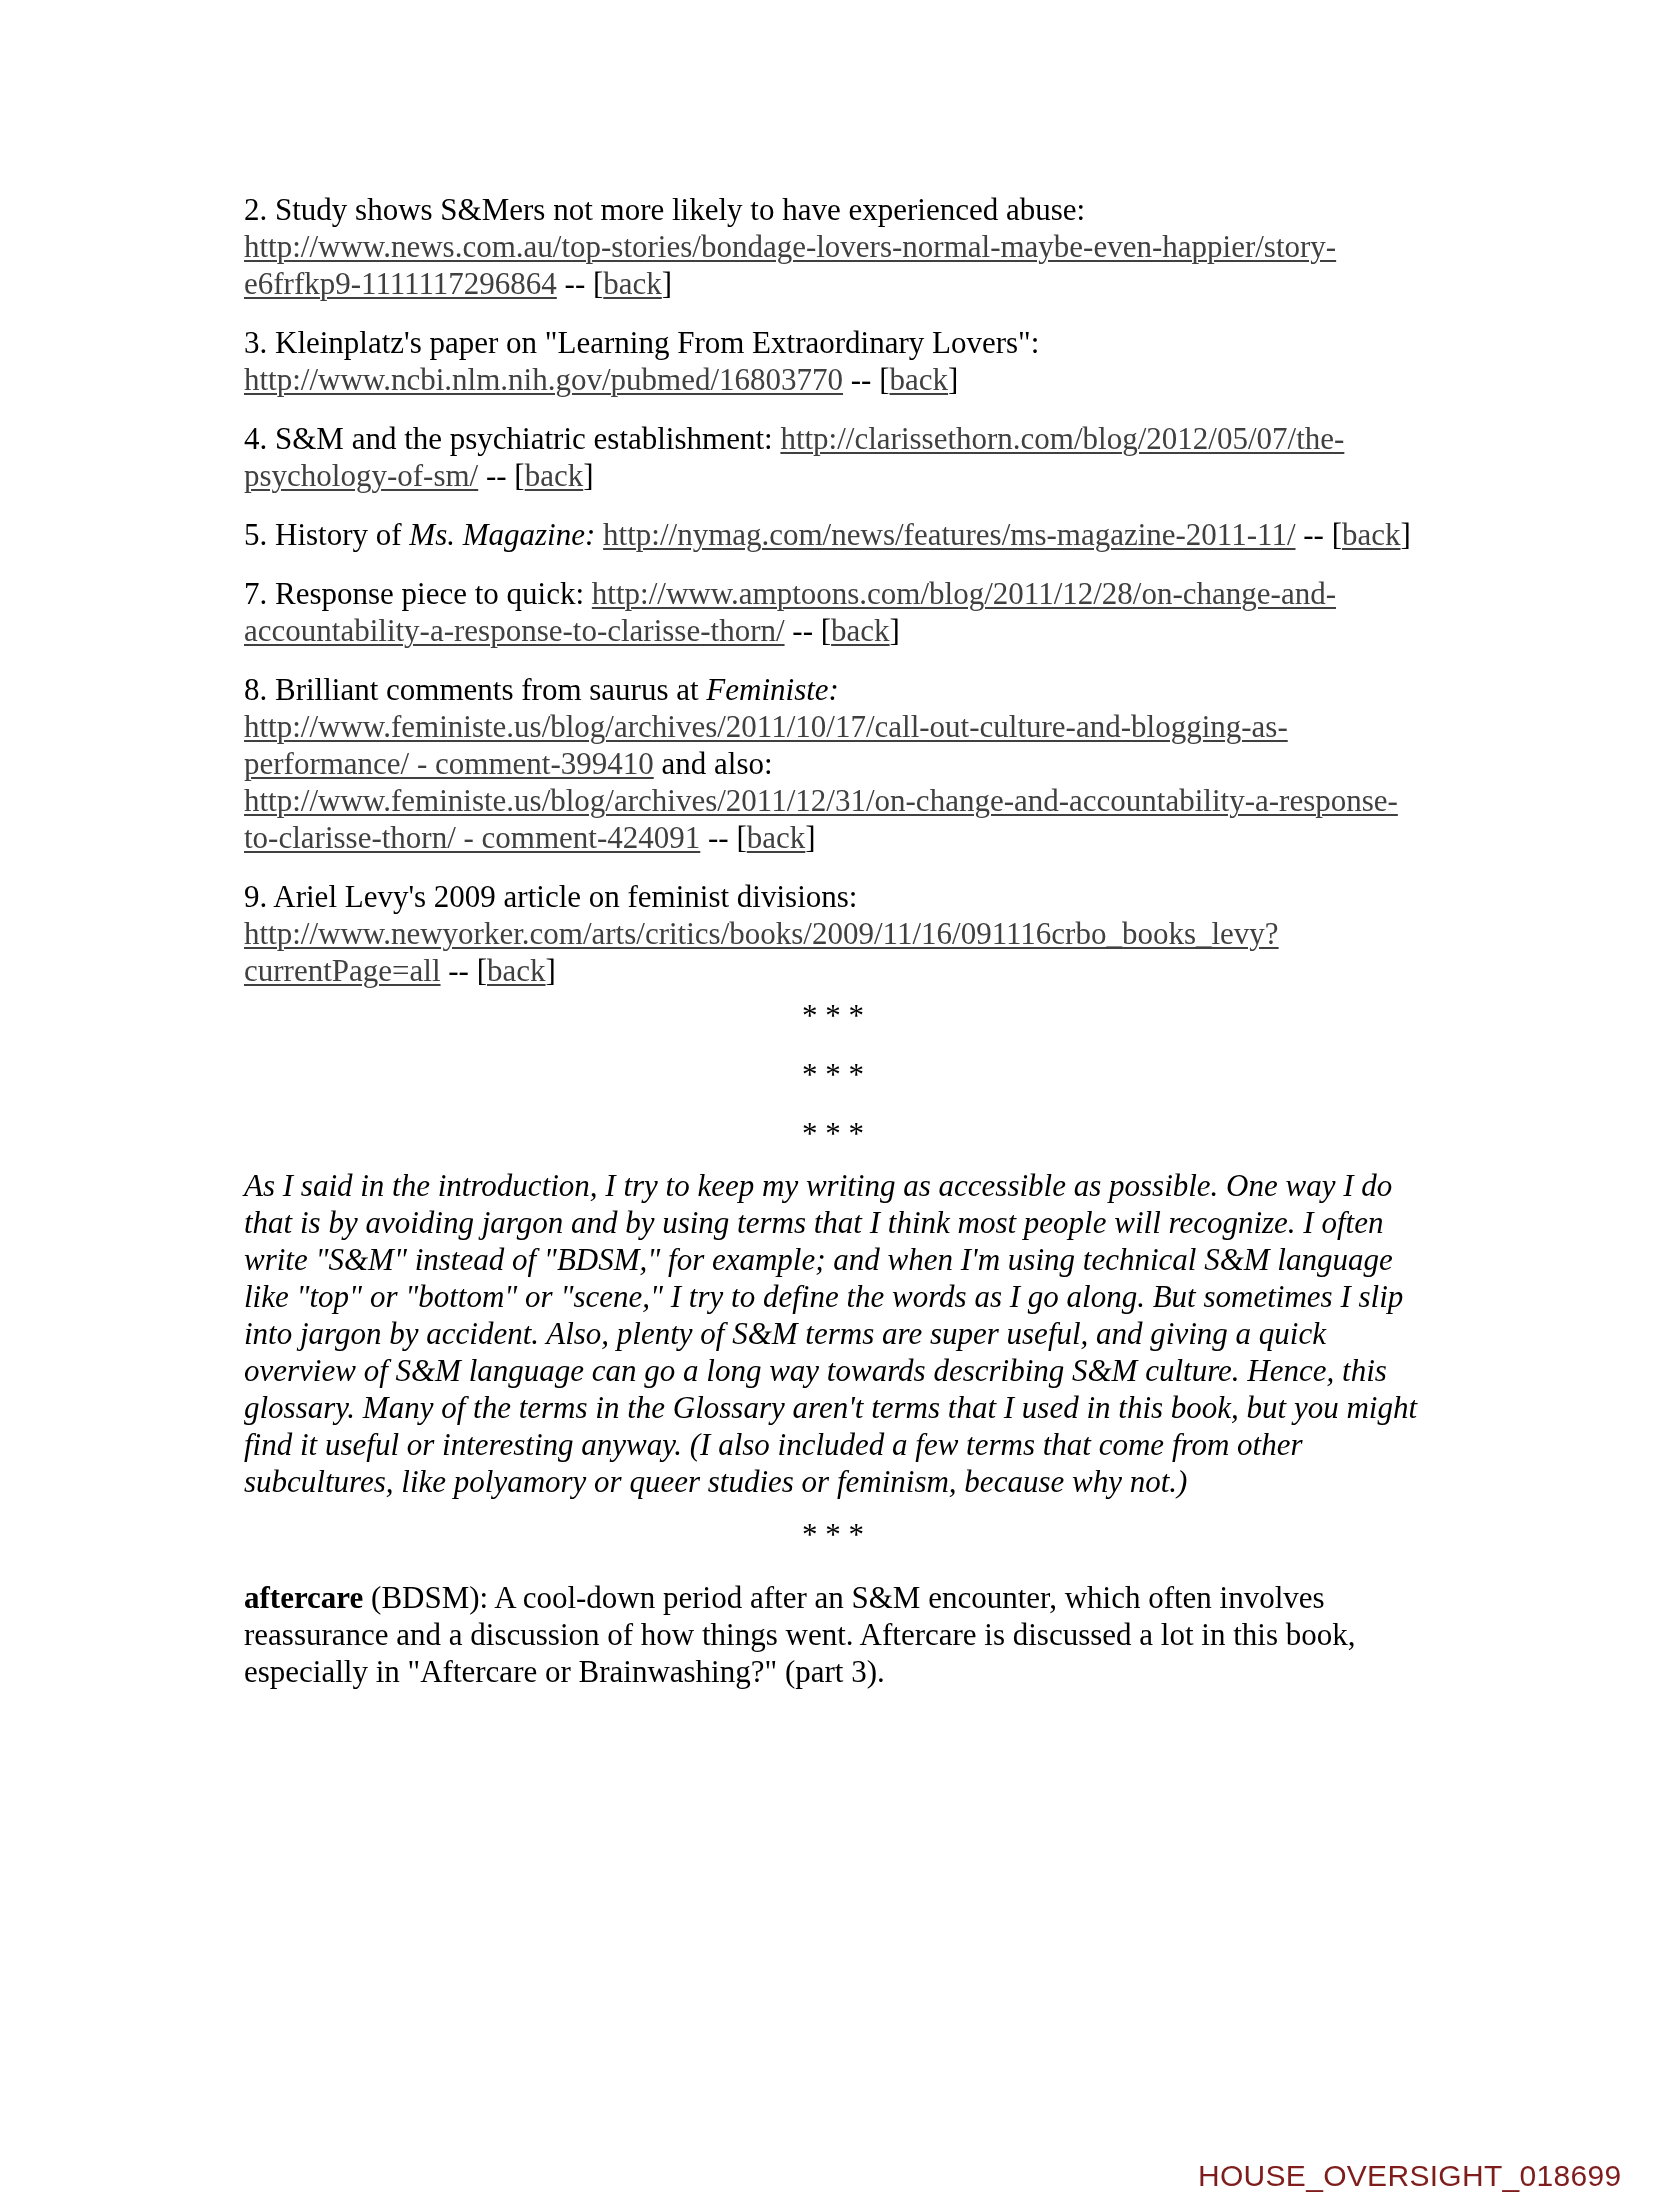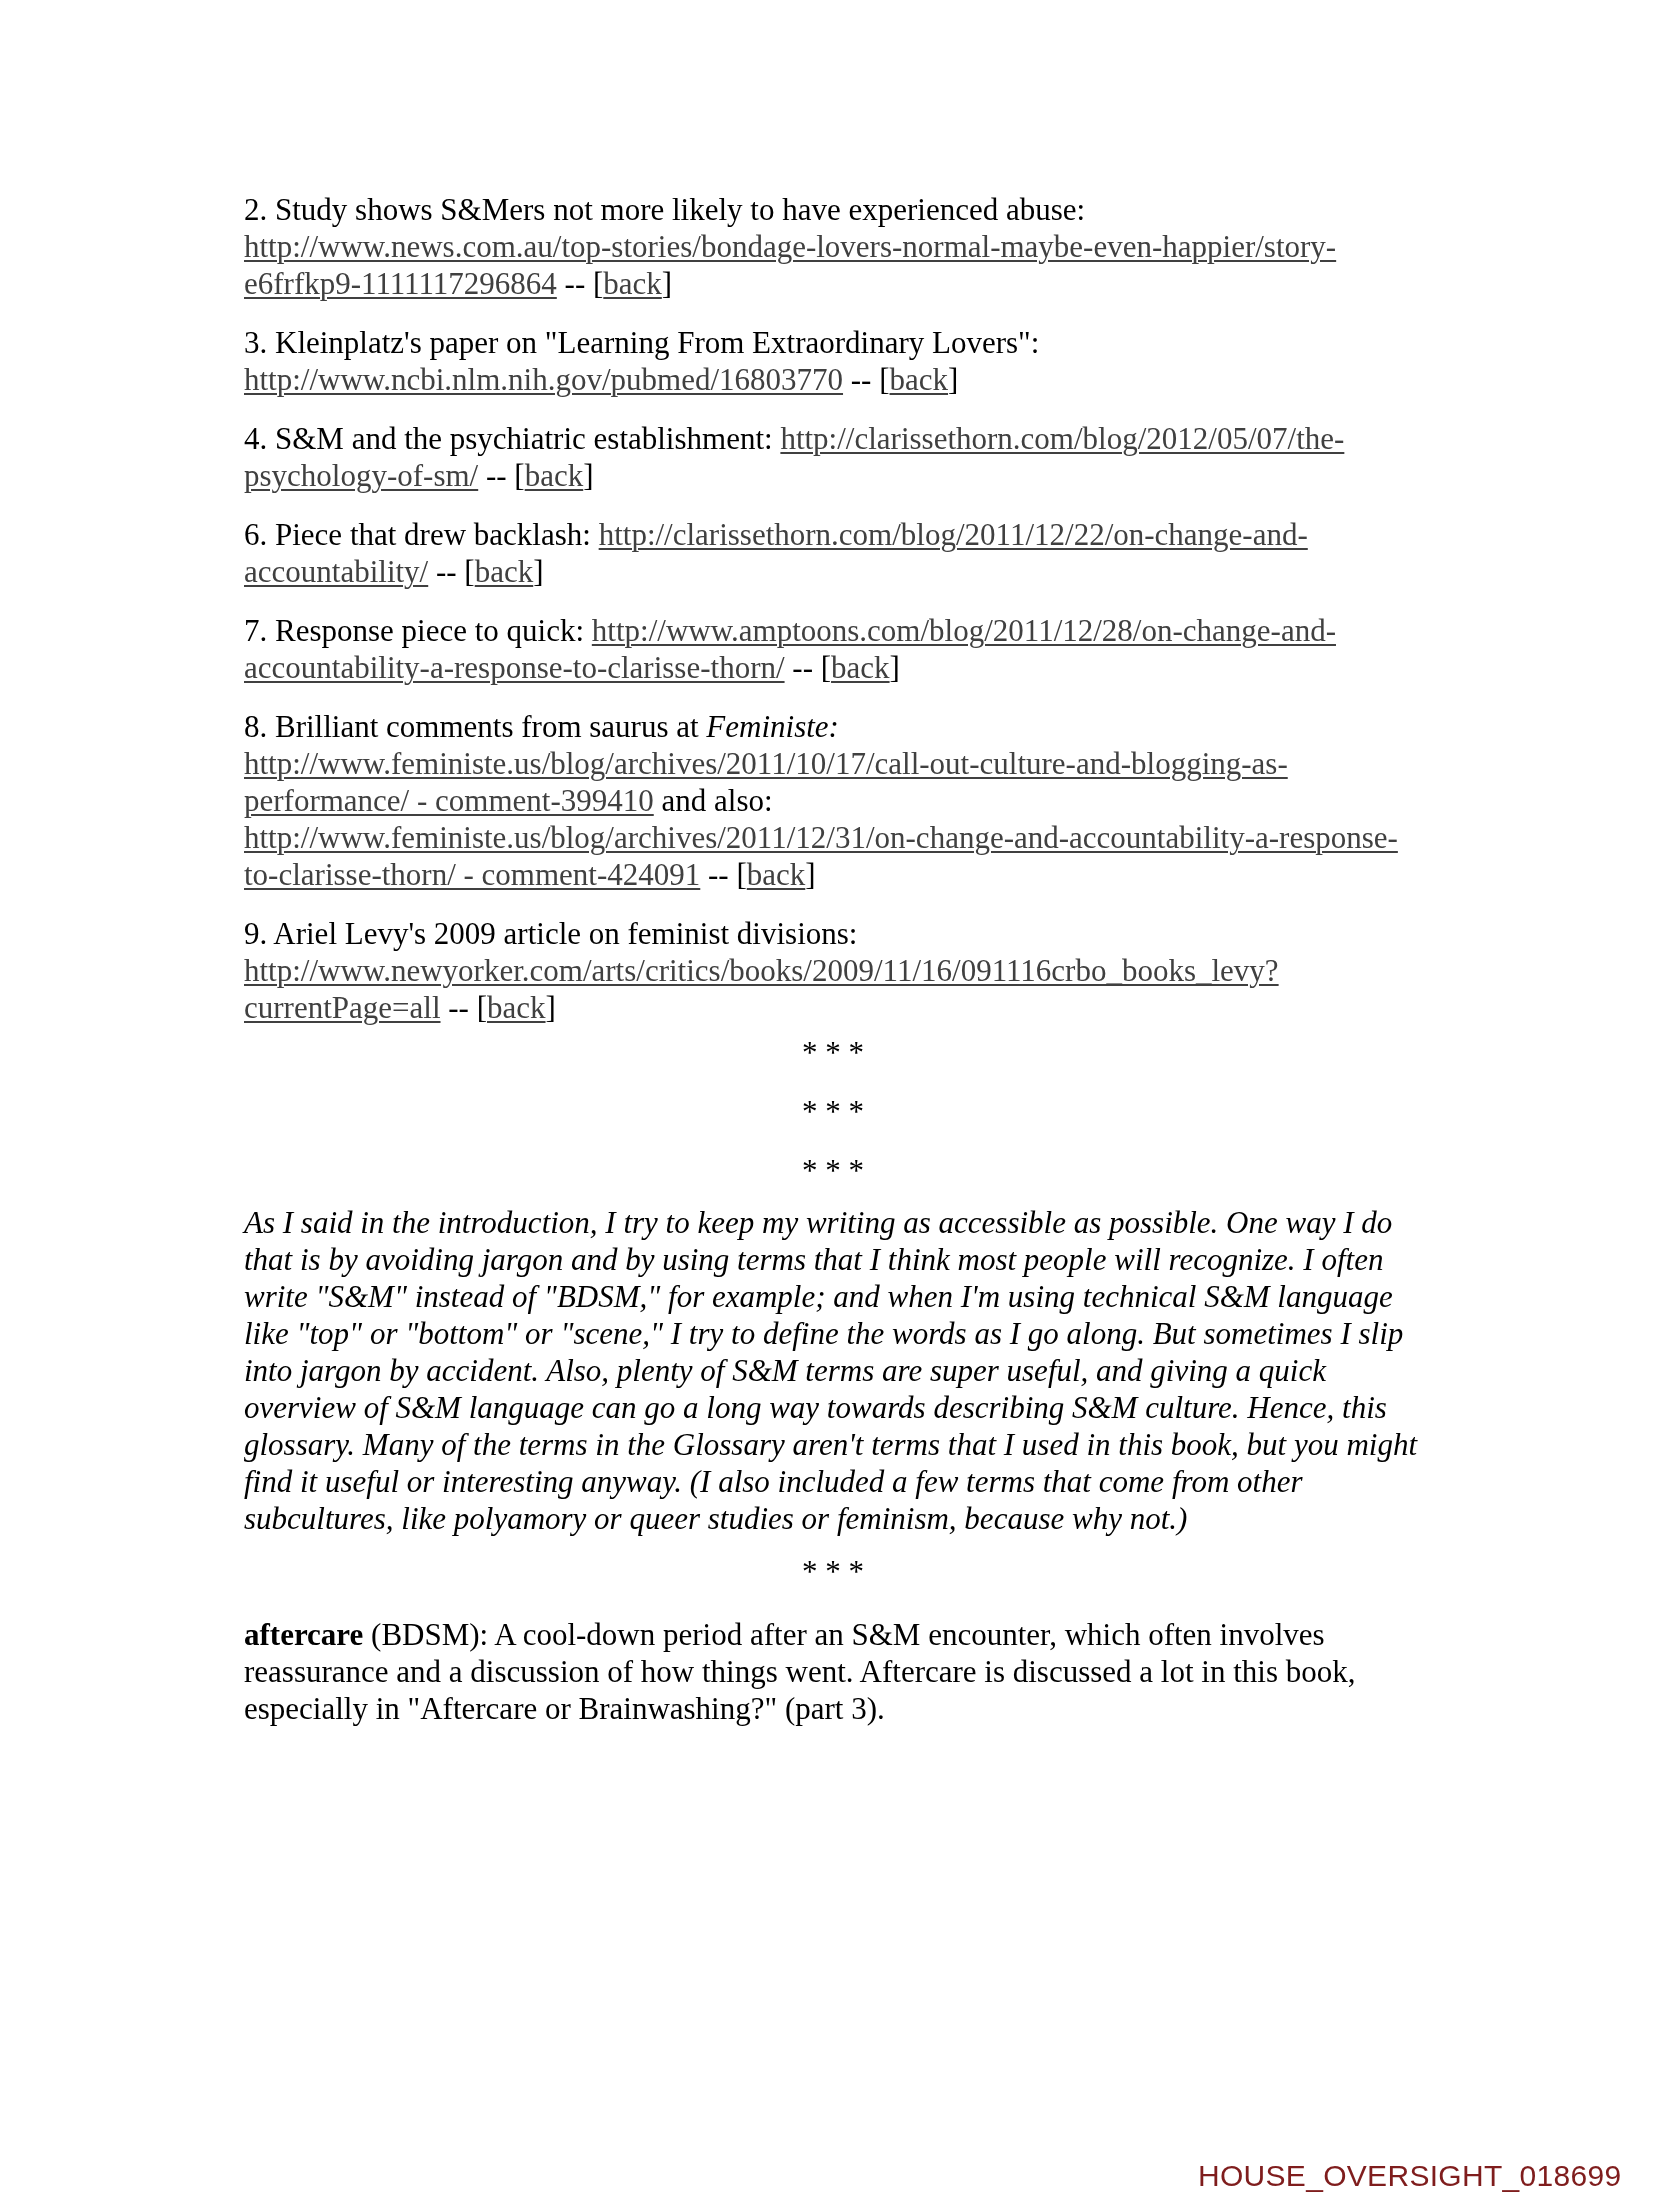--- a/index.html
+++ b/index.html
@@ -44,26 +44,27 @@
     <span>Kleinplatz's paper on "Learning From Extraordinary Lovers":</span><br>
     <a class="link">http://www.ncbi.nlm.nih.gov/pubmed/16803770</a><span> -- [</span><a class="link">back</a><span>]</span>
   </p>
 
   <p class="note">
     <span>4.</span>
     <span>S&amp;M and the psychiatric establishment:</span>
     <a class="link">http://clarissethorn.com/blog/2012/05/07/the-psychology-of-sm/</a><span> -- [</span><a class="link">back</a><span>]</span>
   </p>
 
+  <p class="note">
+    <span>5.</span>
+    <span>History of</span>
+    <span class="it">Ms. Magazine:</span>
+    <a class="link">http://nymag.com/news/features/ms-magazine-2011-11/</a><span> -- [</span><a class="link">back</a><span>]</span>
+  </p>
 
-  <p class="note">
-    <span>6.</span>
-    <span>Piece that drew backlash:</span>
-    <a class="link">http://clarissethorn.com/blog/2011/12/22/on-change-and-accountability/</a><span> -- [</span><a class="link">back</a><span>]</span>
-  </p>
 
   <p class="note">
     <span>7.</span>
     <span>Response piece to quick:</span>
     <a class="link">http://www.amptoons.com/blog/2011/12/28/on-change-and-accountability-a-response-to-clarisse-thorn/</a><span> -- [</span><a class="link">back</a><span>]</span>
   </p>
 
   <p class="note">
     <span>8.</span>
     <span>Brilliant comments from saurus at</span>

